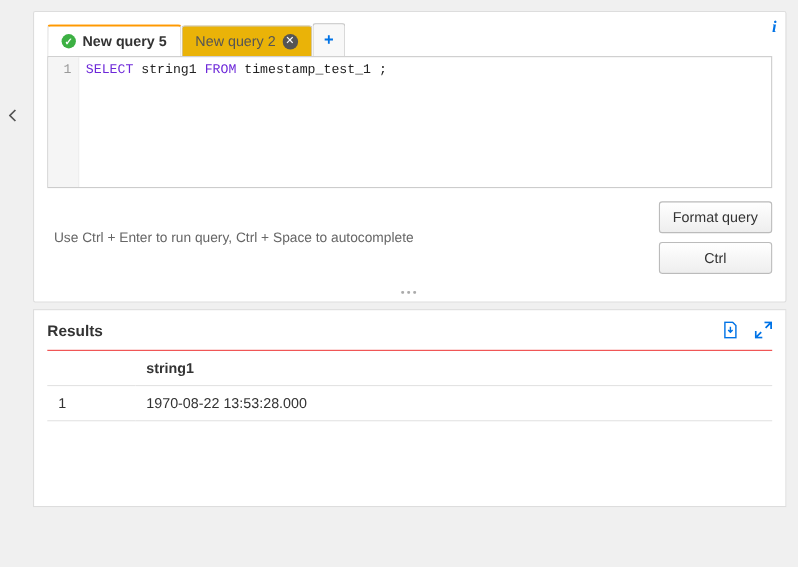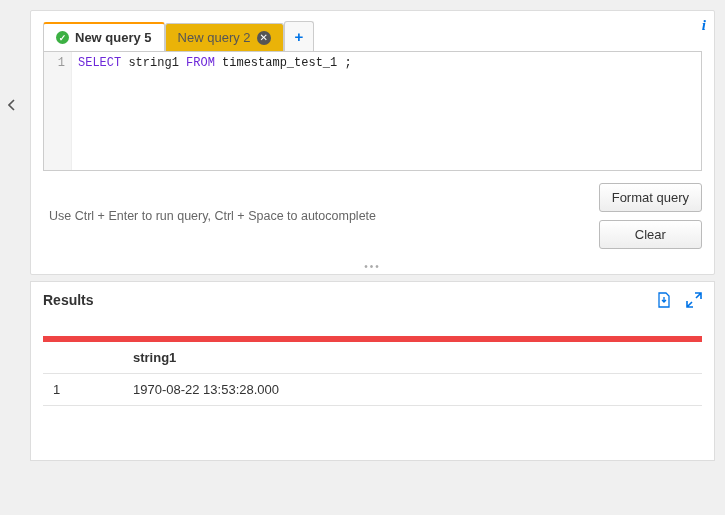--- a/index.html
+++ b/index.html
@@ -181,22 +181,22 @@
     border: 1px solid #ddd;
     margin: 6px 10px 0 30px;
     padding: 10px 12px;
     position: relative;
     min-height: 180px;
   }
   .results-header {
     display: flex;
     align-items: center;
     justify-content: space-between;
-    border-bottom: 6px solid #ef4444;
-    padding-bottom: 28px;
+    border-bottom: 1px solid #ef4444;
+    padding-bottom: 10px;
   }
   .results-title { font-weight: bold; font-size: 14px; }
   .results-icons { display: flex; gap: 14px; color: #0073e6; }
   .results-icons span { cursor: pointer; }
   table.results {
     width: 100%;
     border-collapse: collapse;
     margin-top: 0;
   }
   table.results th, table.results td {
@@ -246,21 +246,21 @@
       <div>1</div>
     </div>
     <div class="code"><span class="kw">SELECT</span><span class="ident"> string1 </span><span class="kw">FROM</span><span class="ident"> timestamp_test_1 ;</span></div>
   </div>
 
 
   <div class="hint-row">
     <span class="hint">Use Ctrl + Enter to run query, Ctrl + Space to autocomplete</span>
     <div class="right-btns">
       <button class="btn">Format query</button>
-      <button class="btn">Clear</button>
+      <button class="btn">Ctrl</button>
     </div>
   </div>
 
   <div class="drag-dots">•••</div>
 </div>
 
 <div class="results-panel">
   <div class="results-header">
     <span class="results-title">Results</span>
     <div class="results-icons">

